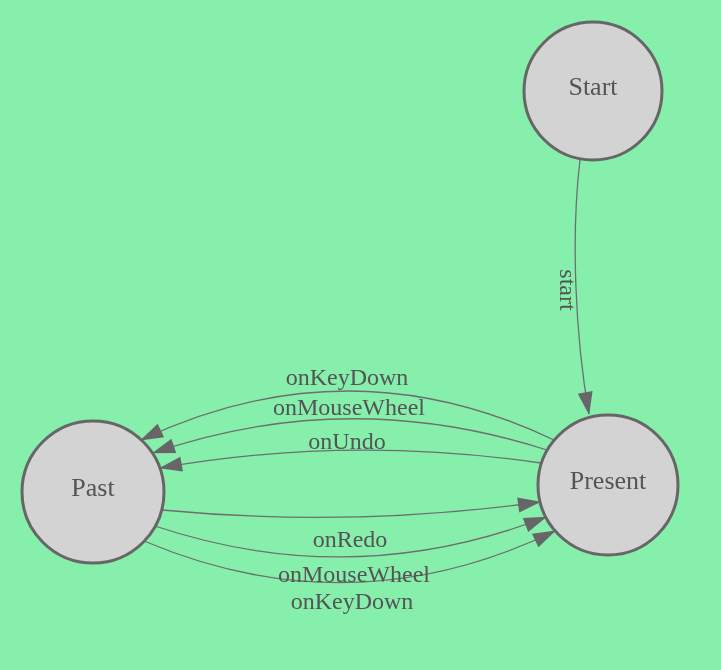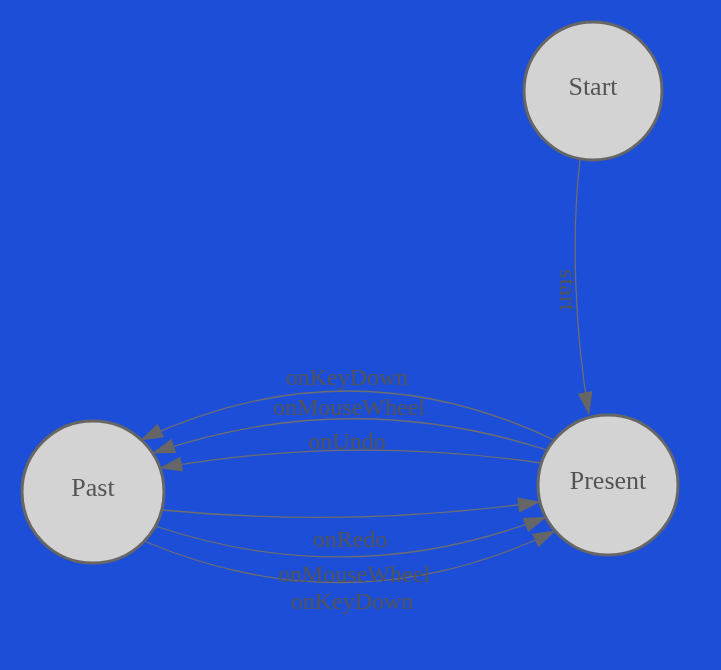--- a/index.html
+++ b/index.html
@@ -24,21 +24,21 @@
     text-anchor: middle;
   }
   .edge-label {
     font-size: 24px;
     text-anchor: middle;
   }
 </style>
 </head>
 <body>
 
-<div class="canvas" style="background: #1d4ed8;">
+<div class="canvas" style="background: #86efac;">
   <svg xmlns="http://www.w3.org/2000/svg" width="721" height="670" viewBox="0 0 721 670">
     <defs>
       <marker id="arrowhead" markerUnits="userSpaceOnUse" markerWidth="26" markerHeight="20" refX="23" refY="9" orient="auto">
         <path d="M1,1.5 L24,9 L1,16.5 Z" fill="#666666"></path>
       </marker>
     </defs>
     <g>
         <path class="edge-path" d="M 580 160 C 571 235 575 335 589 414" stroke="#6e6e6e" marker-end="url(#arrowhead)"></path>
         <path class="edge-path" d="M 554 440 Q 348 342 141 440" stroke="#6e6e6e" marker-end="url(#arrowhead)"></path>
         <path class="edge-path" d="M 547 450 Q 348 386 153 453" stroke="#6e6e6e" marker-end="url(#arrowhead)"></path>

